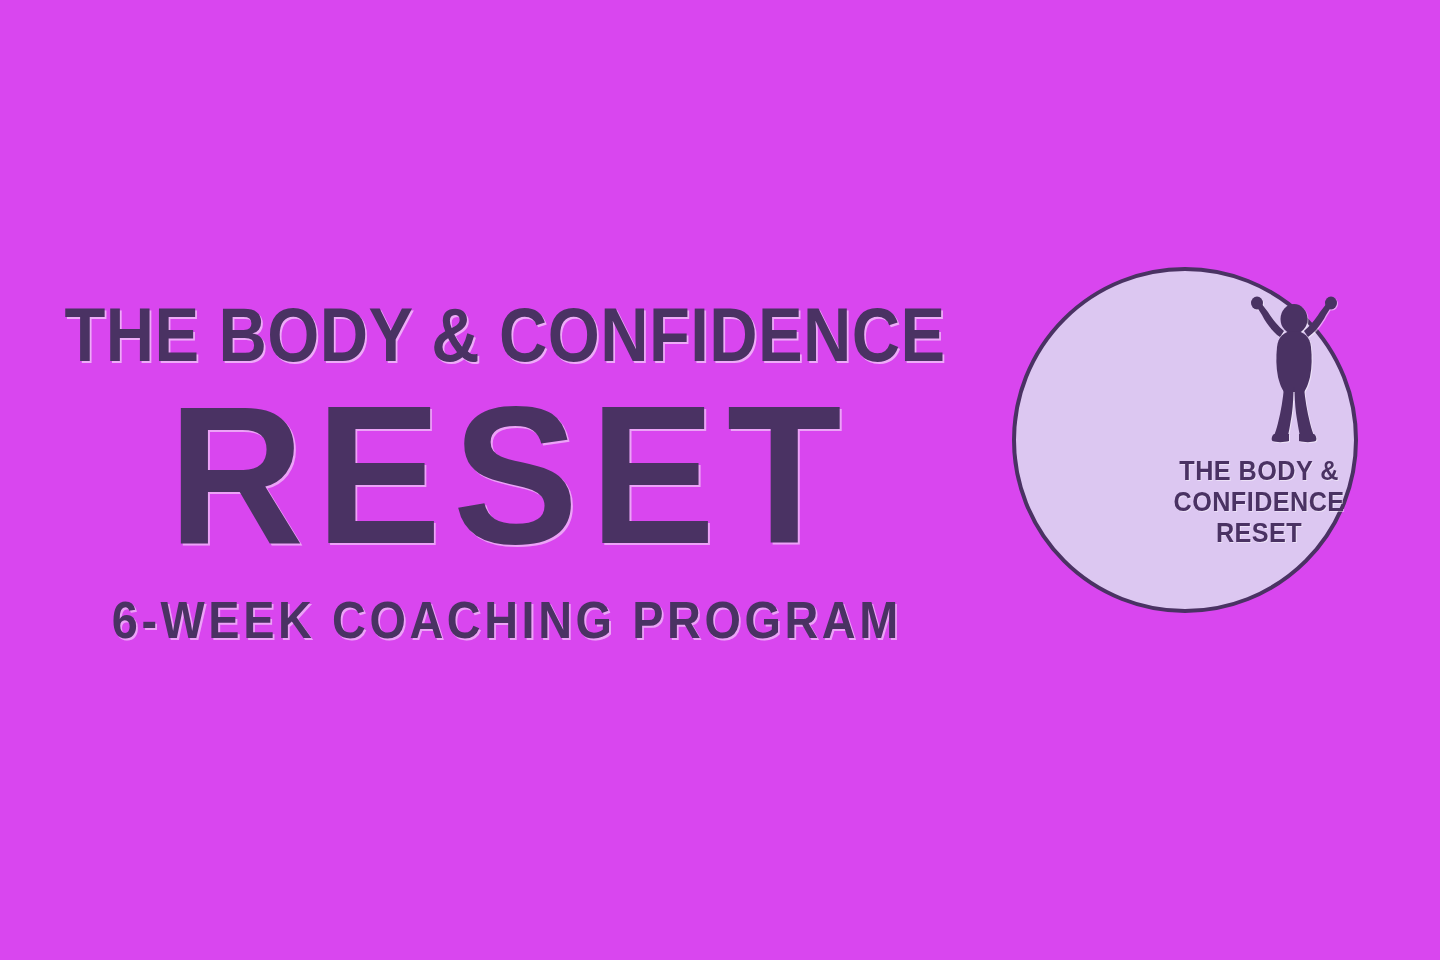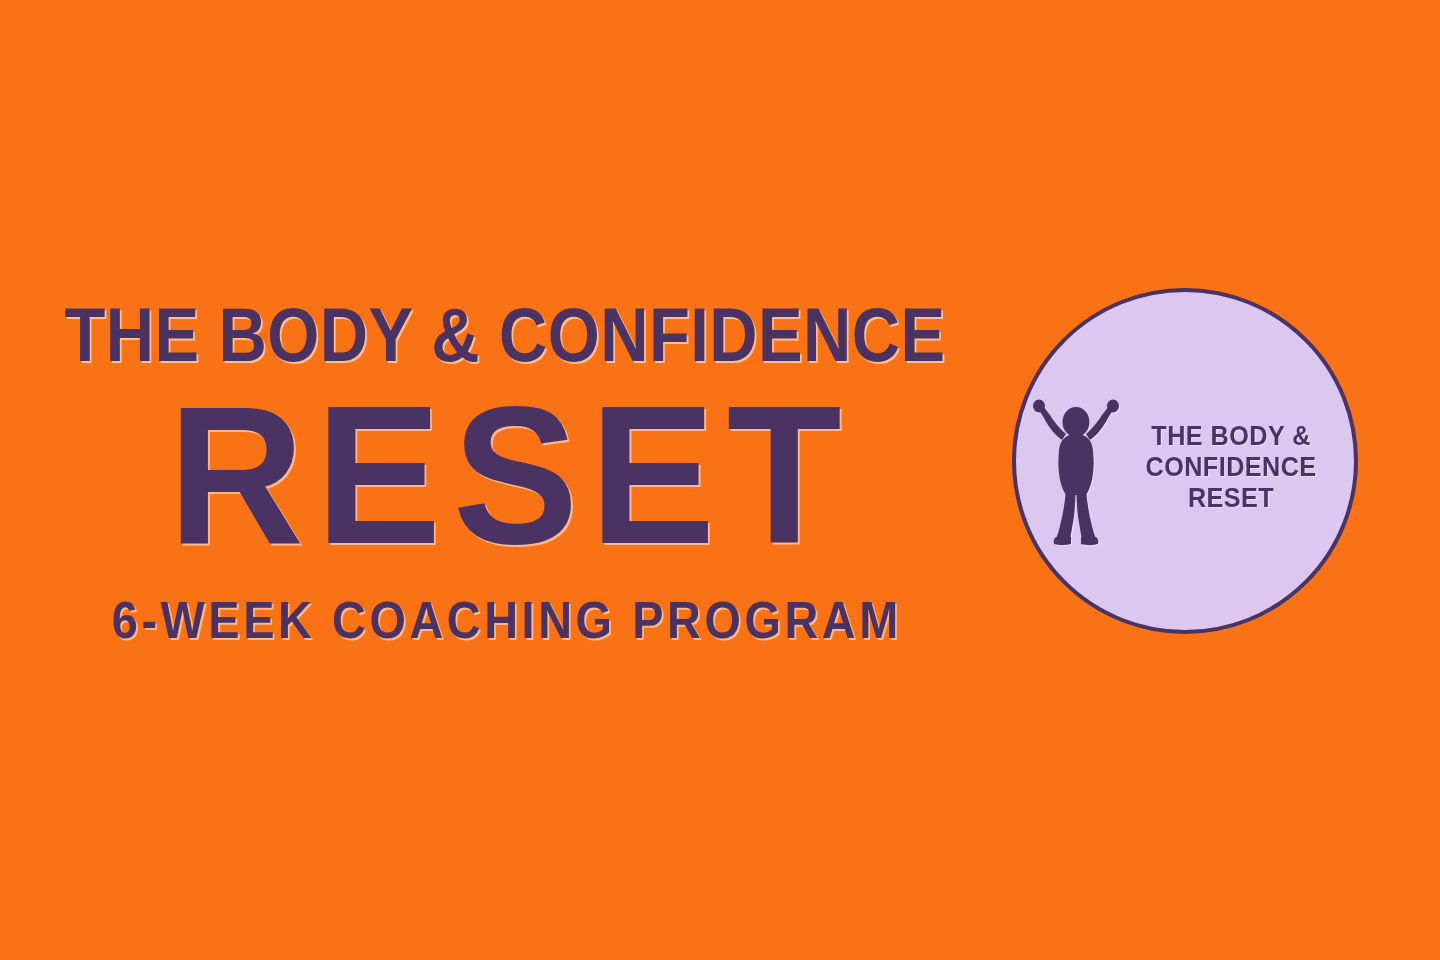--- a/index.html
+++ b/index.html
@@ -12,21 +12,21 @@
     height: 960px;
     overflow: hidden;
     font-family: "Liberation Sans", sans-serif;
     background: #e7dbf7;
   }
 
   #poster {
     position: relative;
     width: 1440px;
     height: 960px;
-    background: #f97316;
+    background: #d946ef;
   }
 
   
   .headline-block {
     position: absolute;
     left: 0px;
     top: 296px;
     width: 1010px;
     text-align: center;
     color: #4a3263;
@@ -69,30 +69,30 @@
     transform: scaleX(0.9);
     transform-origin: center center;
     white-space: nowrap;
     text-shadow: 2px 2px 0 rgba(255,255,255,0.5);
   }
 
   
   .badge {
     position: absolute;
     left: 1012px;
-    top: 288px;
+    top: 267px;
     width: 346px;
     height: 346px;
     border-radius: 50%;
     background: #dcc7f1;
     border: 4px solid #4a3263;
     box-sizing: border-box;
     display: flex;
-    flex-direction: row;
-    align-items: center;
+    flex-direction: column;
+    align-items: flex-end;
     justify-content: flex-start;
   }
 
   .badge-figure {
     width: 120px;
     height: 150px;
     margin-top: 24px;
     flex: none;
     filter: drop-shadow(1px 1px 0 rgba(255,255,255,0.5));
   }

